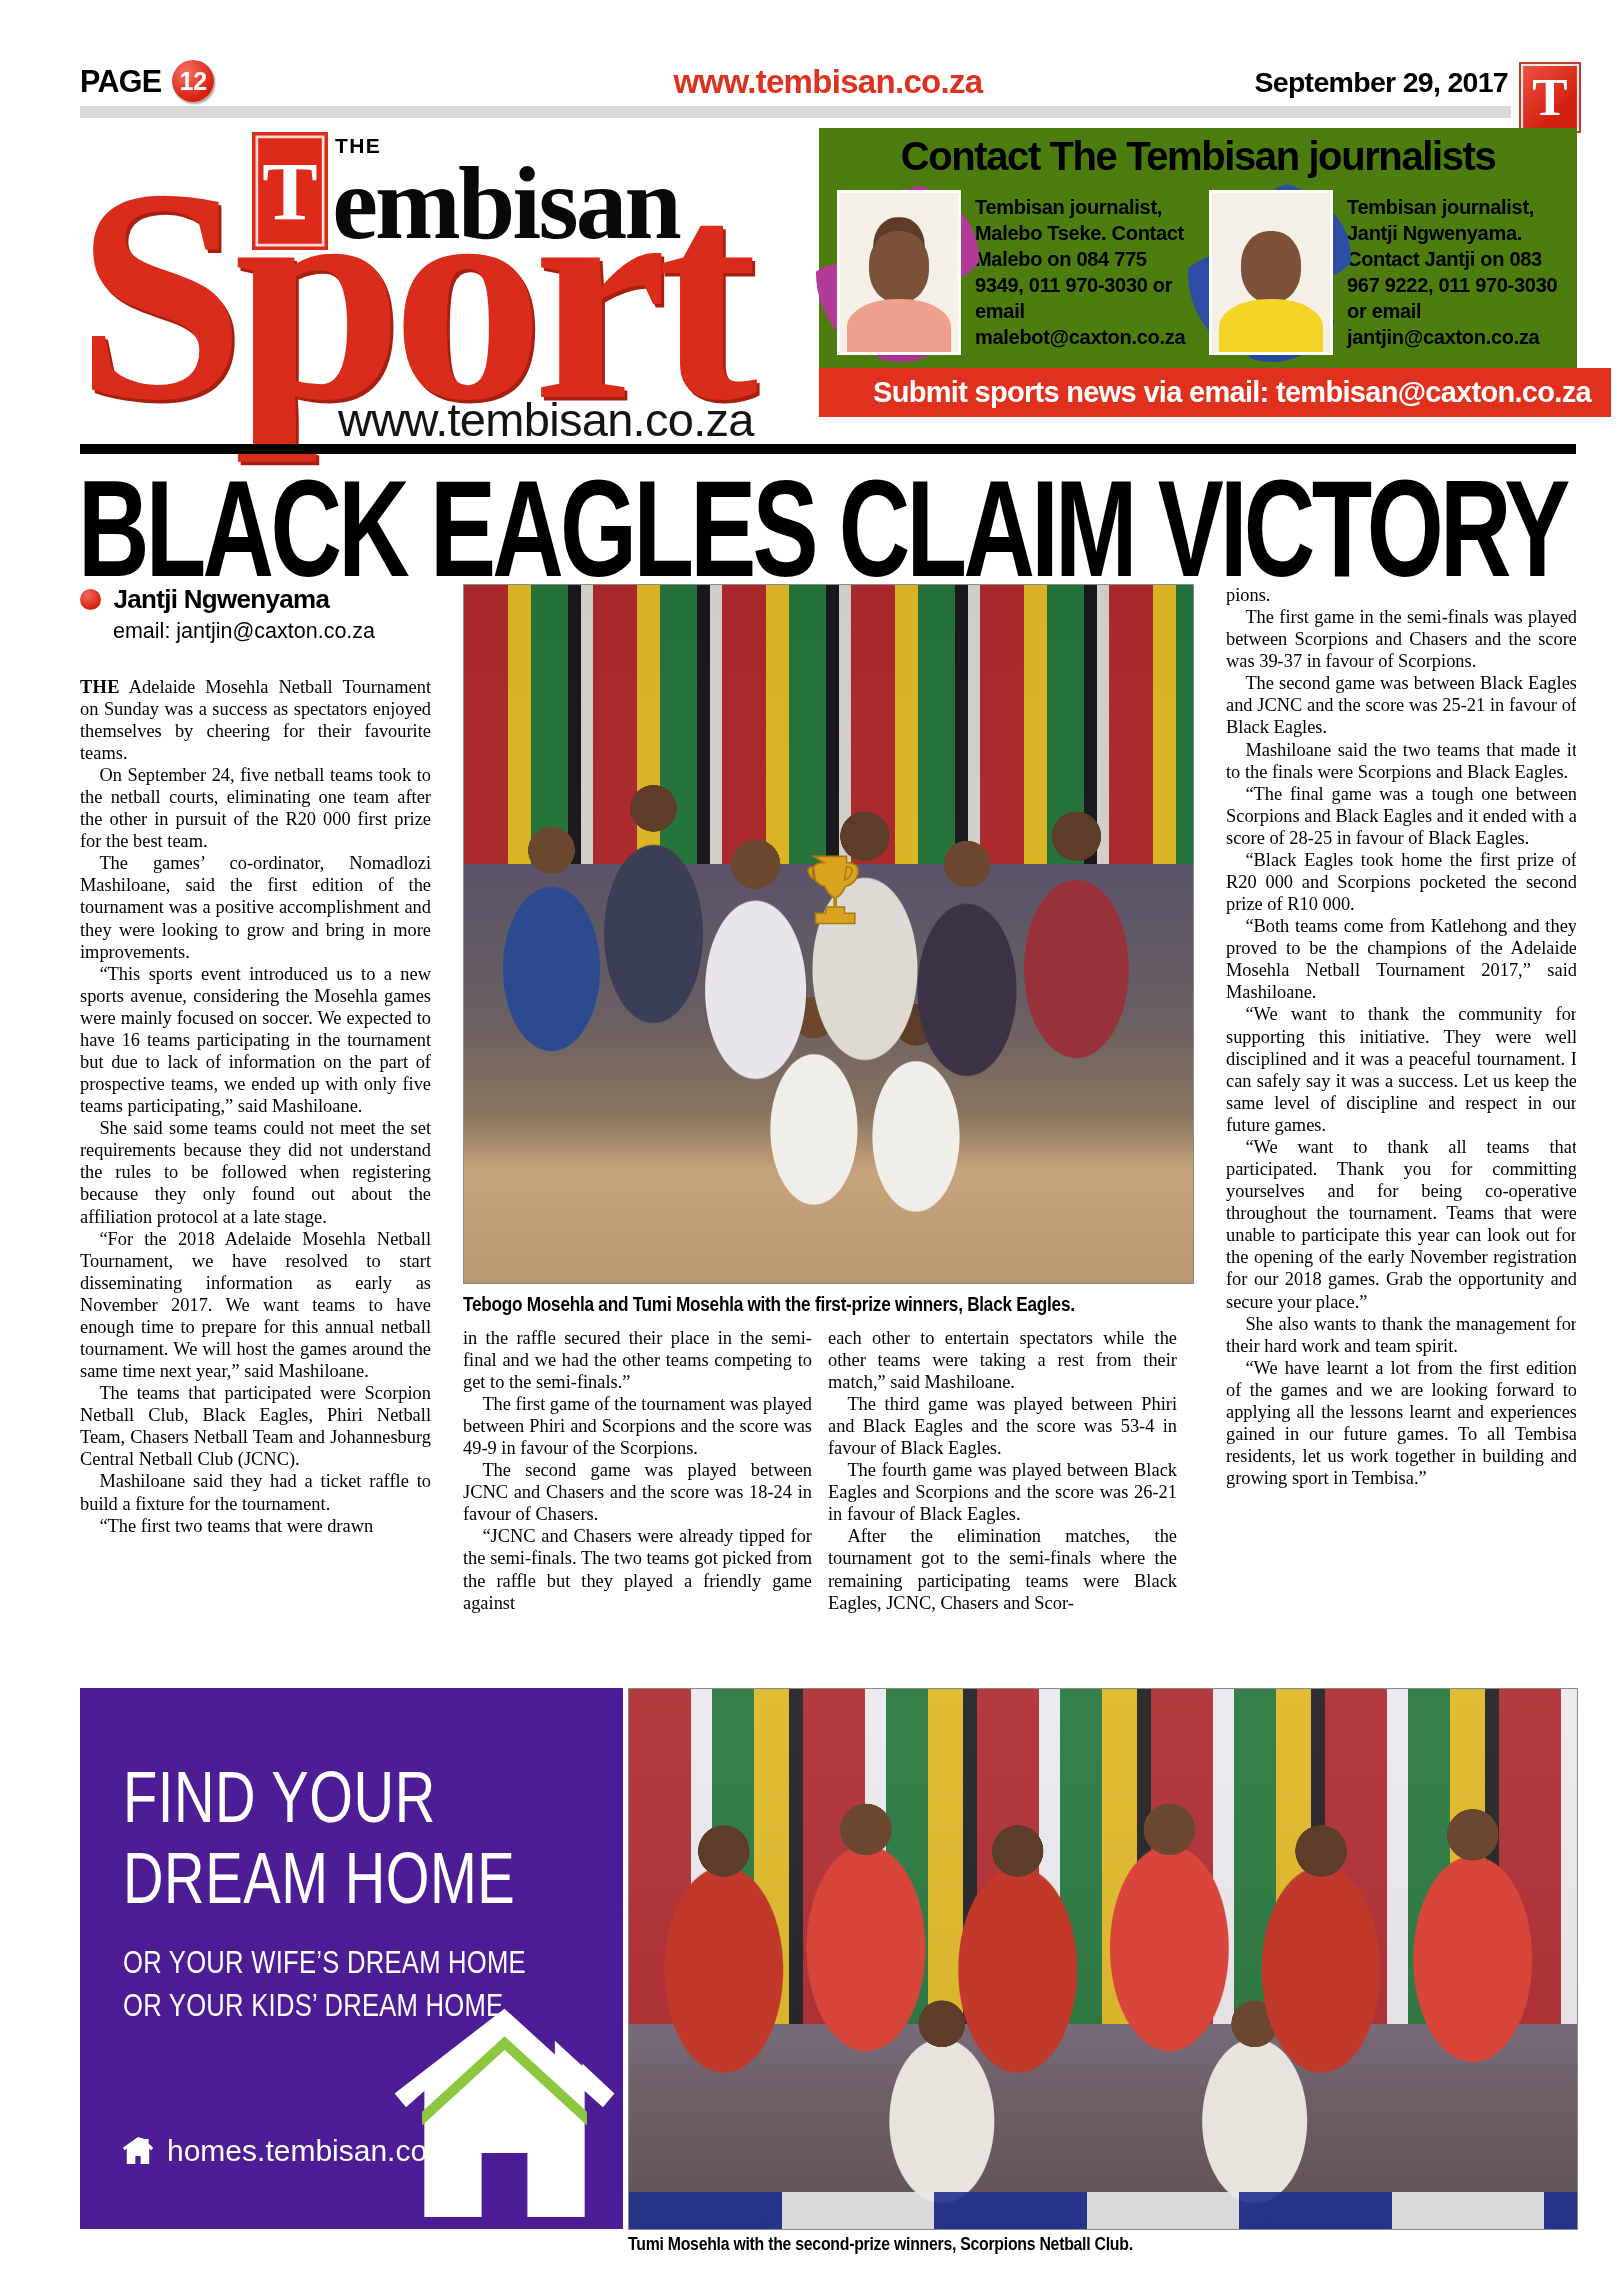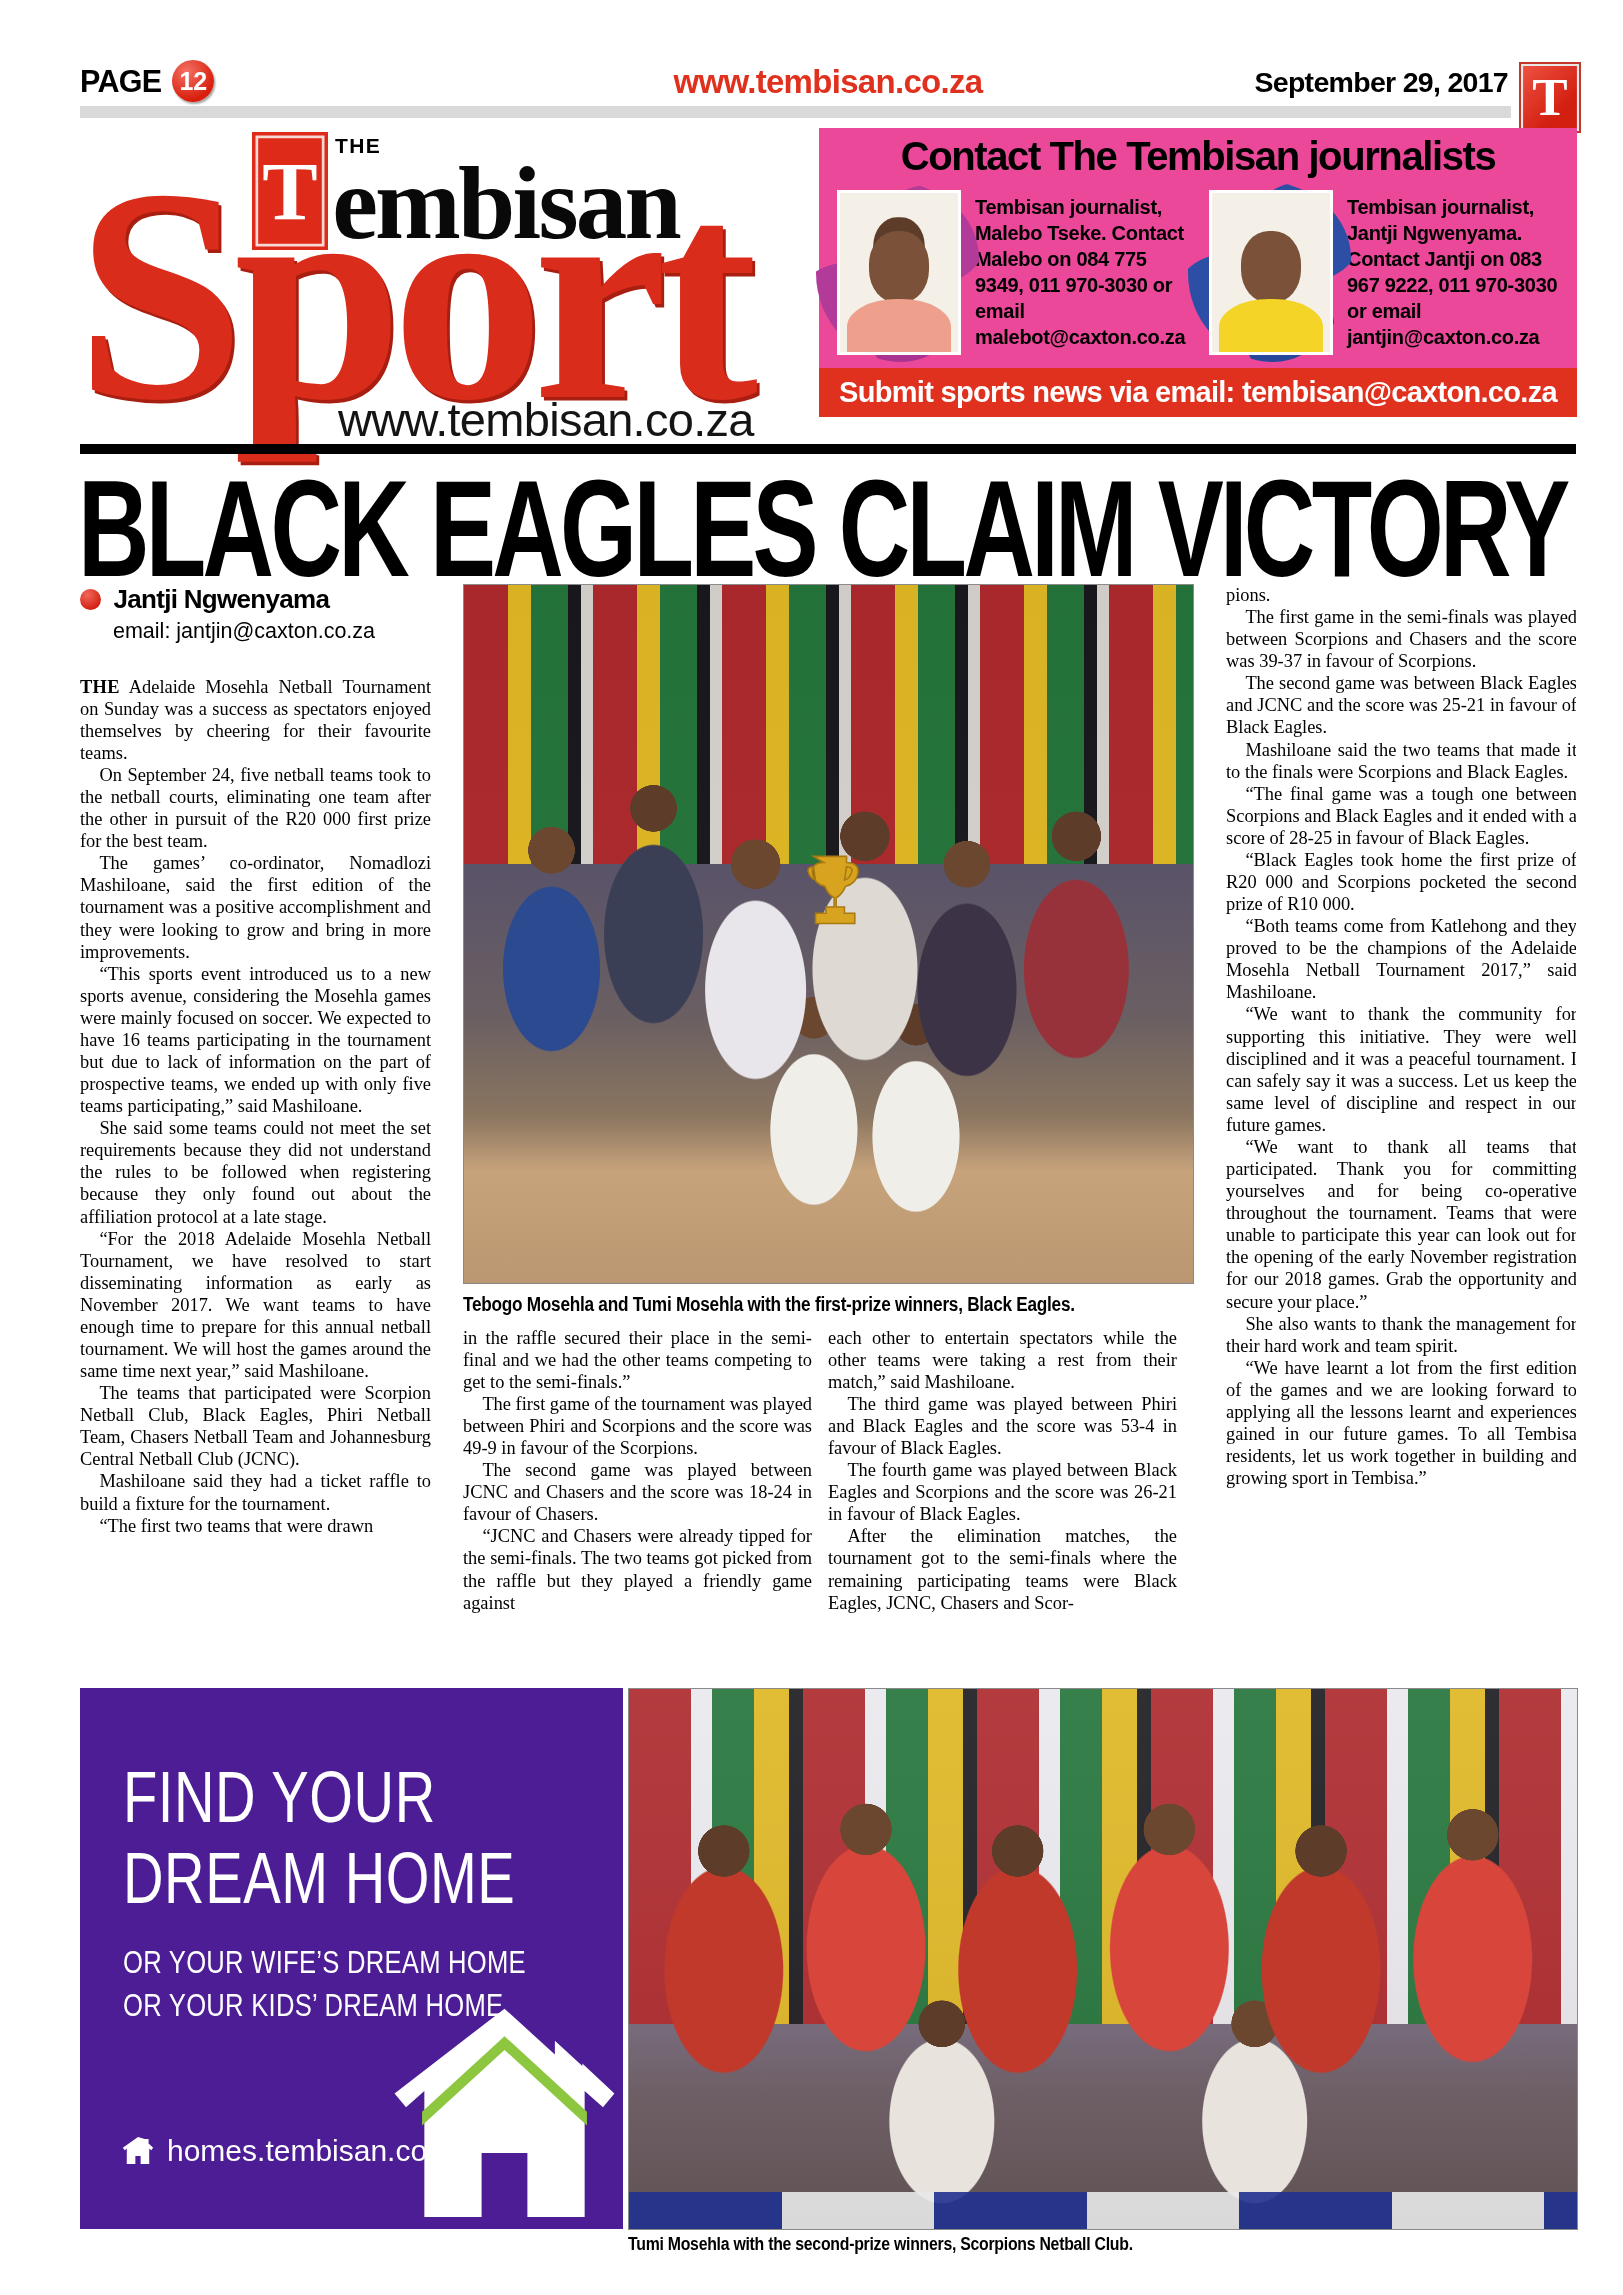--- a/index.html
+++ b/index.html
@@ -34,21 +34,21 @@
   .brand-the{font-size:21px;font-weight:bold;letter-spacing:1.4px;line-height:1;margin:2.8px 0 0 2.8px;}
   .brand-rest{font-family:"Liberation Serif",serif;font-weight:bold;font-size:103px;line-height:.92;
       letter-spacing:-2.8px;color:#090909;}
   .sport{position:absolute;left:-4.2px;top:18px;font-family:"Liberation Serif",serif;font-weight:bold;
       font-size:304px;line-height:1;letter-spacing:-11px;color:#d92c1b;
       text-shadow:2.8px 3.5px 0 #b2permission;}
   .sport{text-shadow:2.8px 3.5px 0 #a81e10;}
   .masthead-url{position:absolute;left:258px;top:267px;font-size:47px;letter-spacing:-0.7px;color:#141414;}
 
   
-  .contact{position:absolute;left:819px;top:128px;width:758px;height:240px;background:#ec4899;}
+  .contact{position:absolute;left:819px;top:128px;width:758px;height:240px;background:#4d7c0f;}
   .contact-title{text-align:center;font-weight:bold;font-size:40px;letter-spacing:-1.4px;margin-top:5.6px;}
   .journalists{display:flex;gap:18px;padding:11px 14px 0 18px;}
   .journalist{flex:1;display:flex;gap:14px;}
   .j-photo{position:relative;width:124px;height:165px;flex:none;}
   .paint{position:absolute;inset:-8.3px -18px -7px -21px;border-radius:42% 58% 50% 55%/48% 45% 60% 52%;}
   .paint.magenta{background:
       radial-gradient(60% 45% at 20% 70%,#b23a98 55%,transparent 56%),
       radial-gradient(70% 55% at 70% 30%,#b23a98 50%,transparent 51%),
       radial-gradient(55% 60% at 60% 80%,#a83390 50%,transparent 51%);}
   .paint.blue{background:
@@ -59,21 +59,21 @@
   .photo-frame::before{content:"";position:absolute;left:50%;top:24%;width:60px;height:72px;
       transform:translateX(-50%);border-radius:46%;background:#7b5239;}
   .photo-frame.m::before{box-shadow:0 -18px 0 -4.2px #5d3d2a;}
   .photo-frame::after{content:"";position:absolute;left:50%;bottom:-5.6px;width:104px;height:58px;
       transform:translateX(-50%);border-radius:48% 48% 0 0;}
   .photo-frame.m::after{background:#efa08c;}
   .photo-frame.j::after{background:#f5d428;}
   .j-text{font-weight:bold;font-size:20px;line-height:1.3;letter-spacing:-0.3px;padding-top:4.2px;}
   .submit-bar{position:absolute;left:819px;top:368px;width:758px;height:49px;background:#e0301e;
       color:#fff;font-weight:bold;font-size:29px;letter-spacing:-0.7px;
-      display:flex;align-items:center;justify-content:center;}
+      display:flex;align-items:center;justify-content:center;padding-left:34px;}
 
   
   .head-rule{position:absolute;left:80px;top:444px;width:1496px;height:9.7px;background:#000;}
   .headline{position:absolute;left:78px;top:461px;width:1499px;height:111px;text-align:right;}
   .headline span{display:inline-block;white-space:nowrap;font-weight:bold;font-size:132px;line-height:1;
       letter-spacing:-4.9px;transform:scale(.75,1.04);transform-origin:0 0;}
 
   
   .body{position:absolute;left:80px;top:584px;width:1496px;height:1087px;display:flex;gap:32px;
       font-family:"Liberation Serif",serif;font-size:18.4px;line-height:1.2;text-align:justify;overflow:hidden;}

